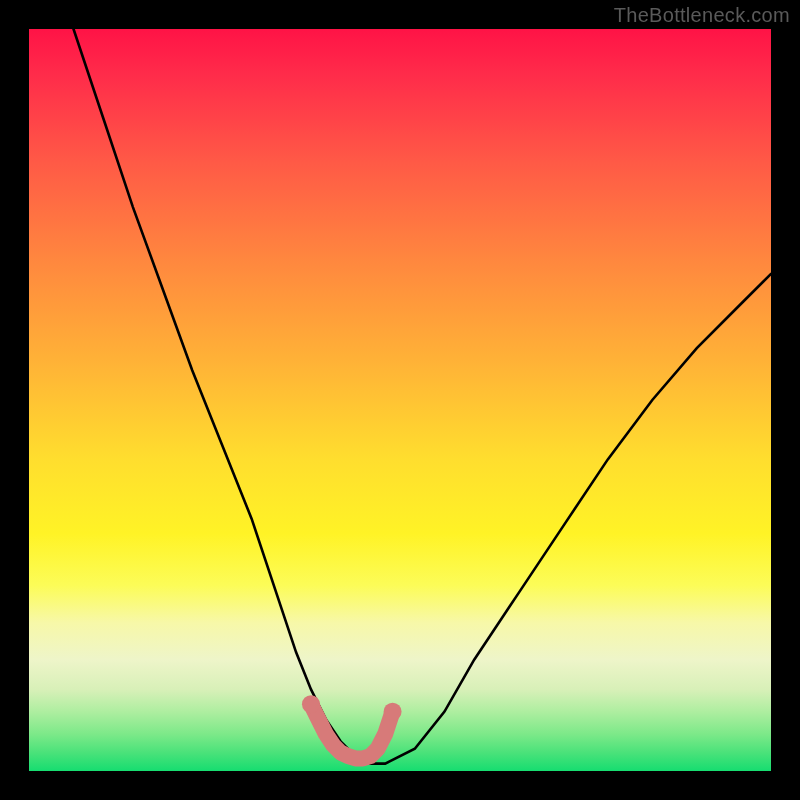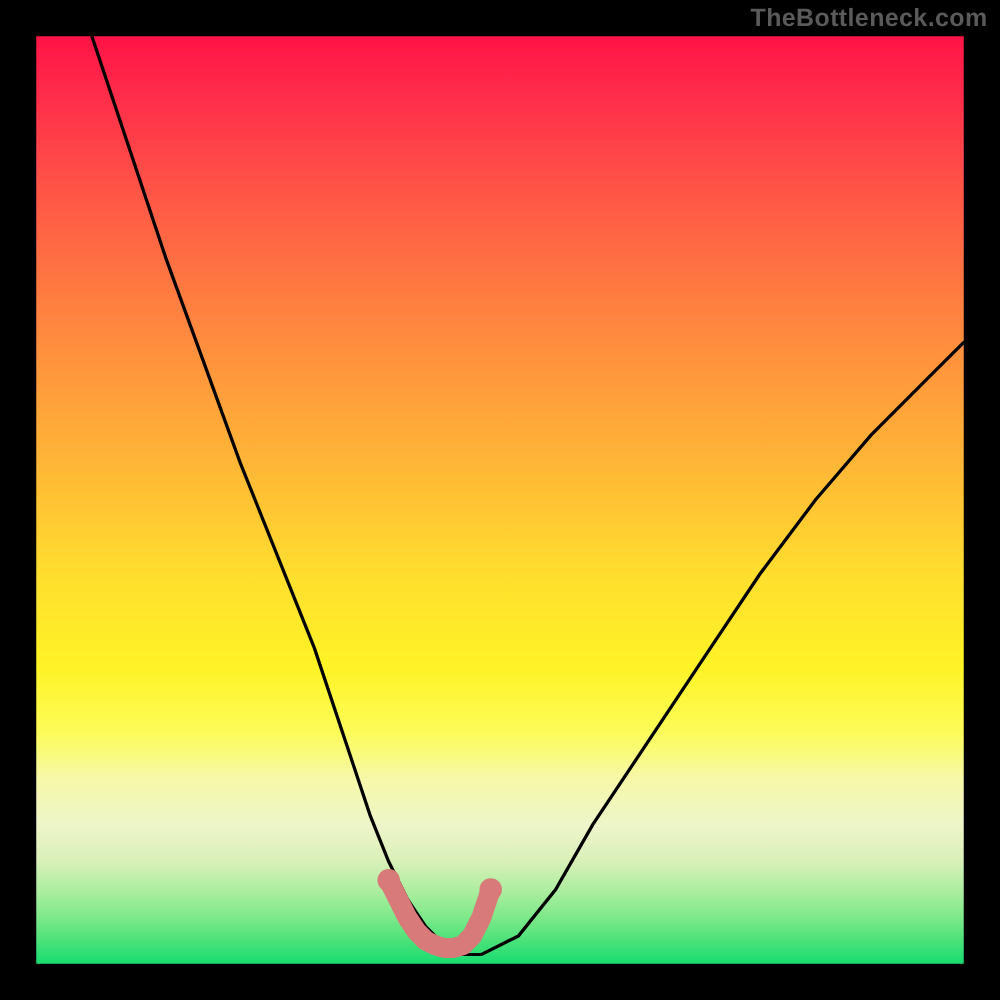--- a/index.html
+++ b/index.html
@@ -44,21 +44,21 @@
       #4be27a 97.5%,
       #16dd70 100%
     );
   }
   .watermark {
     position: absolute;
     top: 4px;
     right: 10px;
     color: #5a5a5a;
     font-size: 20px;
-    font-weight: 700;
+    font-weight: 400;
     letter-spacing: 0.3px;
     user-select: none;
   }
   svg.curves {
     position: absolute;
     left: 29px;
     top: 29px;
     width: 742px;
     height: 742px;
     overflow: visible;

